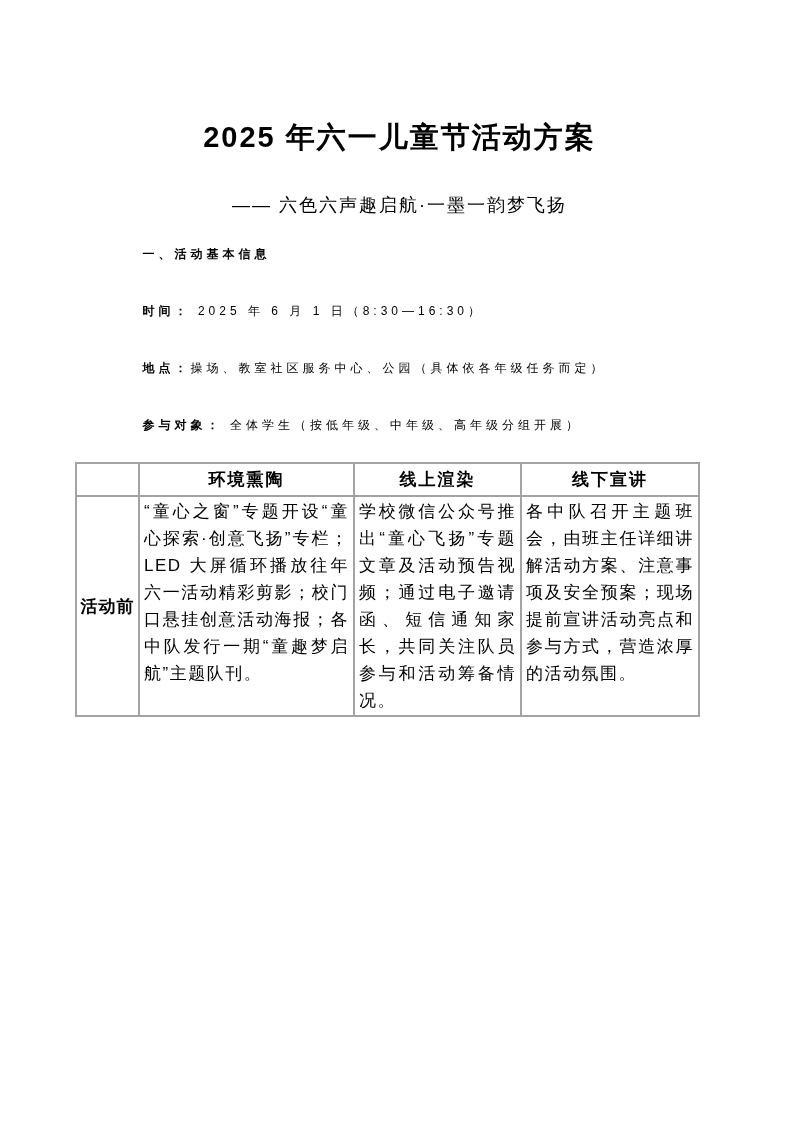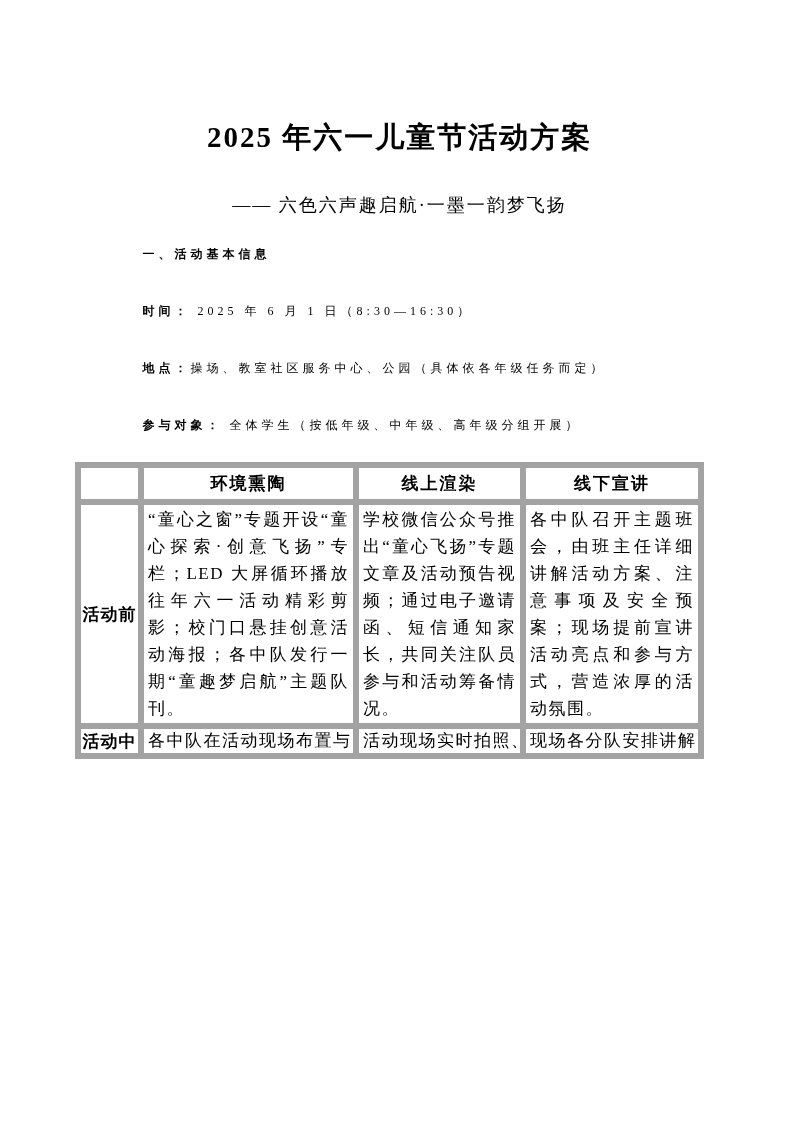--- a/index.html
+++ b/index.html
@@ -1,21 +1,21 @@
 <!DOCTYPE html>
 <html><head>
 <meta charset="utf-8">
 <style>
   html,body { margin:0; padding:0; background:#ffffff; }
   .page {
     position: relative;
     width: 793px; height: 1122px;
     background: #ffffff;
     color: #000;
-    font-family: Liberation Serif, serif;
+    font-family: Liberation Sans, sans-serif;
     overflow: hidden;
   }
   .content { padding: 0 93px 0 99px; }
 
   .doc-title {
     margin: 0; padding-top: 118px;
     text-align: center;
     font-size: 29px; font-weight: bold;
     letter-spacing: 2px;
     line-height: 38px;
@@ -53,21 +53,21 @@
 
   .promo-table {
     border-collapse: collapse;
     table-layout: fixed;
     margin-left: -24px;
     margin-top: 4px;
     width: 623px;
     font-size: 17px;
   }
   .promo-table td, .promo-table th {
-    border: 6px solid #a3a3a3;
+    border: 2px solid #a3a3a3;
     padding: 1px 4px;
     vertical-align: top;
     overflow: hidden;
   }
   .promo-table col.c0 { width: 63px; }
   .promo-table col.c1 { width: 215px; }
   .promo-table col.c2 { width: 167px; }
   .promo-table col.c3 { width: 178px; }
   .promo-table th {
     font-weight: bold; text-align: center;
@@ -127,23 +127,17 @@
             <th>线下宣讲</th>
           </tr>
       </thead>
       <tbody>
           <tr class="full">
             <td class="rowlabel">活动前</td>
             <td class="cell">“童心之窗”专题开设“童心探索·创意飞扬”专栏；LED 大屏循环播放往年六一活动精彩剪影；校门口悬挂创意活动海报；各中队发行一期“童趣梦启航”主题队刊。</td>
             <td class="cell">学校微信公众号推出“童心飞扬”专题文章及活动预告视频；通过电子邀请函、短信通知家长，共同关注队员参与和活动筹备情况。</td>
             <td class="cell">各中队召开主题班会，由班主任详细讲解活动方案、注意事项及安全预案；现场提前宣讲活动亮点和参与方式，营造浓厚的活动氛围。</td>
           </tr>
-          <tr class="clipped">
-            <td class="rowlabel">活动中</td>
-            <td class="cell">各中队在活动现场布置与</td>
-            <td class="cell">活动现场实时拍照、</td>
-            <td class="cell">现场各分队安排讲解</td>
-          </tr>
         </tbody>
     </table>
 
   </div>
 </div>
 
 </body></html>

